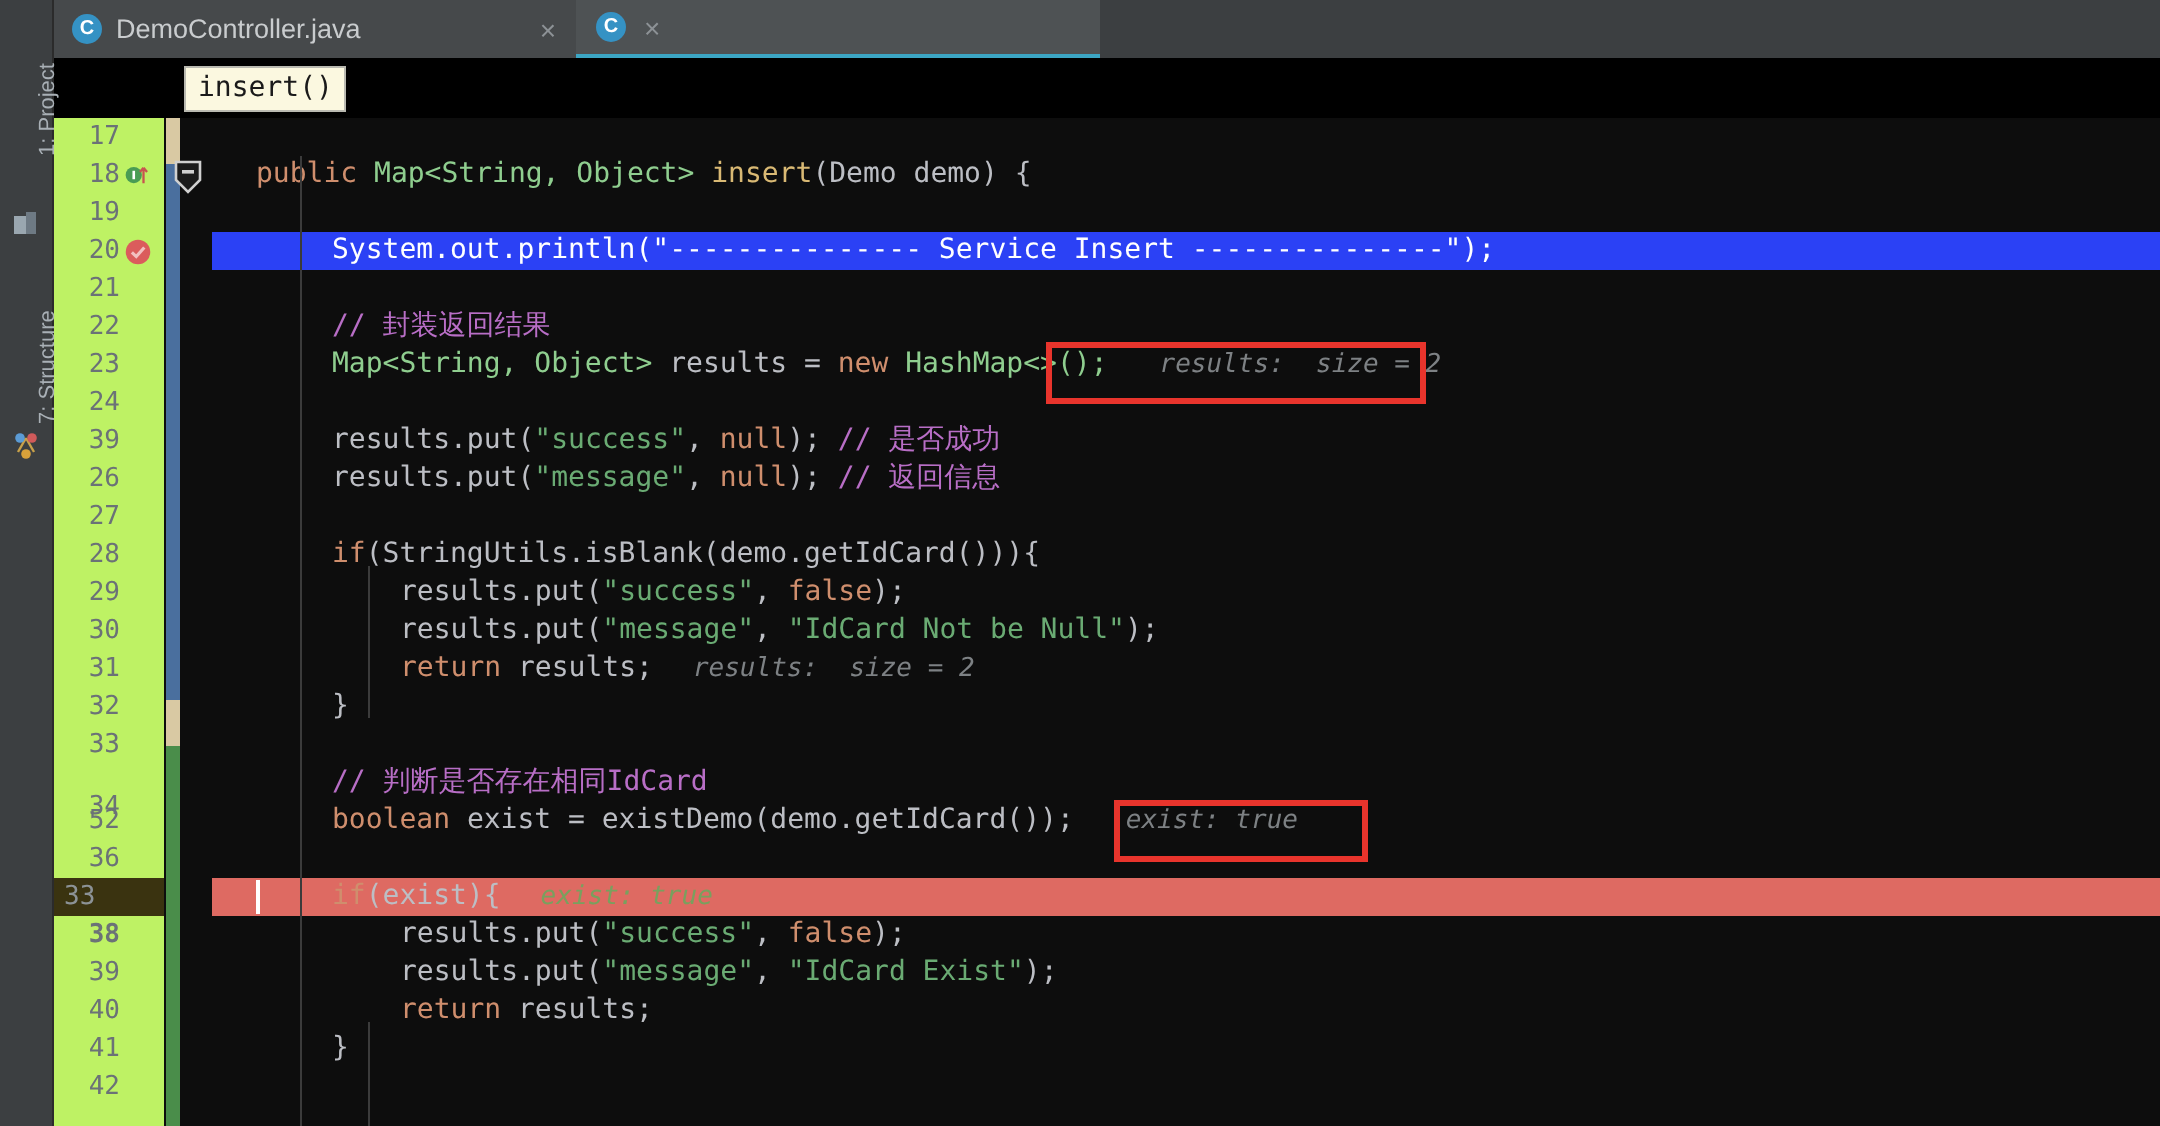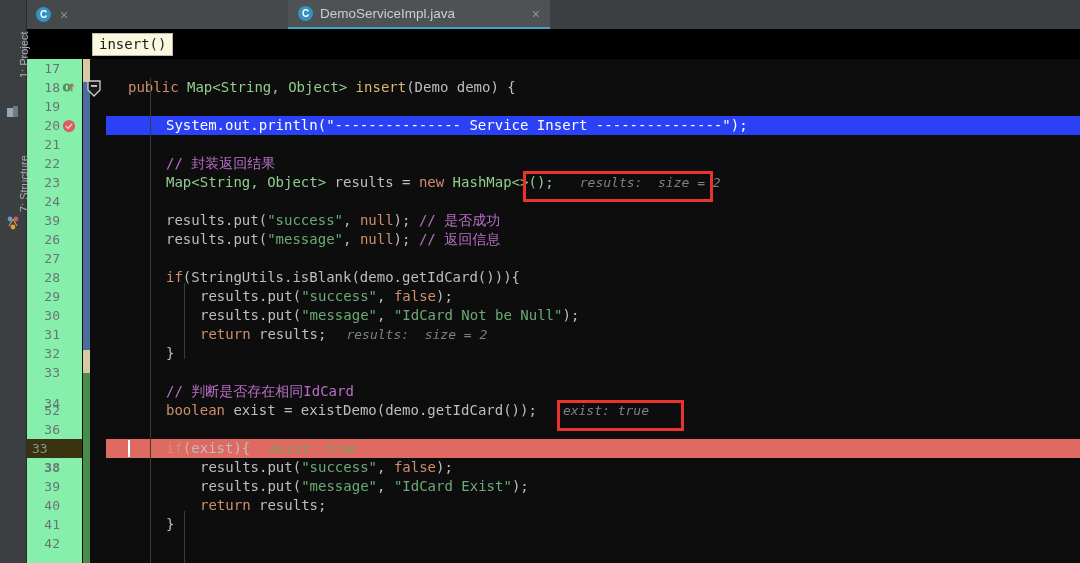--- a/index.html
+++ b/index.html
@@ -128,21 +128,21 @@
     width: 1054px; height: 504px;
     background: #0d0d0d;
     overflow: hidden;
   }
 
   
   #gutter {
     position: absolute;
     left: 0; top: 0;
     width: 56px; height: 504px;
-    background: #86efac;
+    background: #bef264;
     z-index: 3;
   }
   .lnum {
     position: absolute;
     left: 0;
     width: 34px;
     text-align: right;
     color: #6b7277;
     font-family: "DejaVu Sans Mono", monospace;
     font-size: 13px;
@@ -262,26 +262,26 @@
       </svg>
       <span class="vlabel">7: Structure</span>
     </div>
 
   </div>
 
   <div id="tabbar">
 
     <div class="tab inactive">
       <span class="jicon">C</span>
+      <span class="tab-title">DemoController.java</span>
       <span class="tab-close">×</span>
     </div>
 
     <div class="tab active">
       <span class="jicon">C</span>
-      <span class="tab-title">DemoServiceImpl.java</span>
       <span class="tab-close">×</span>
     </div>
 
     <div id="tabbar-filler"></div>
   </div>
 
   <div id="breadcrumb-bar">
     <span class="crumb method">insert()</span>
   </div>
 

